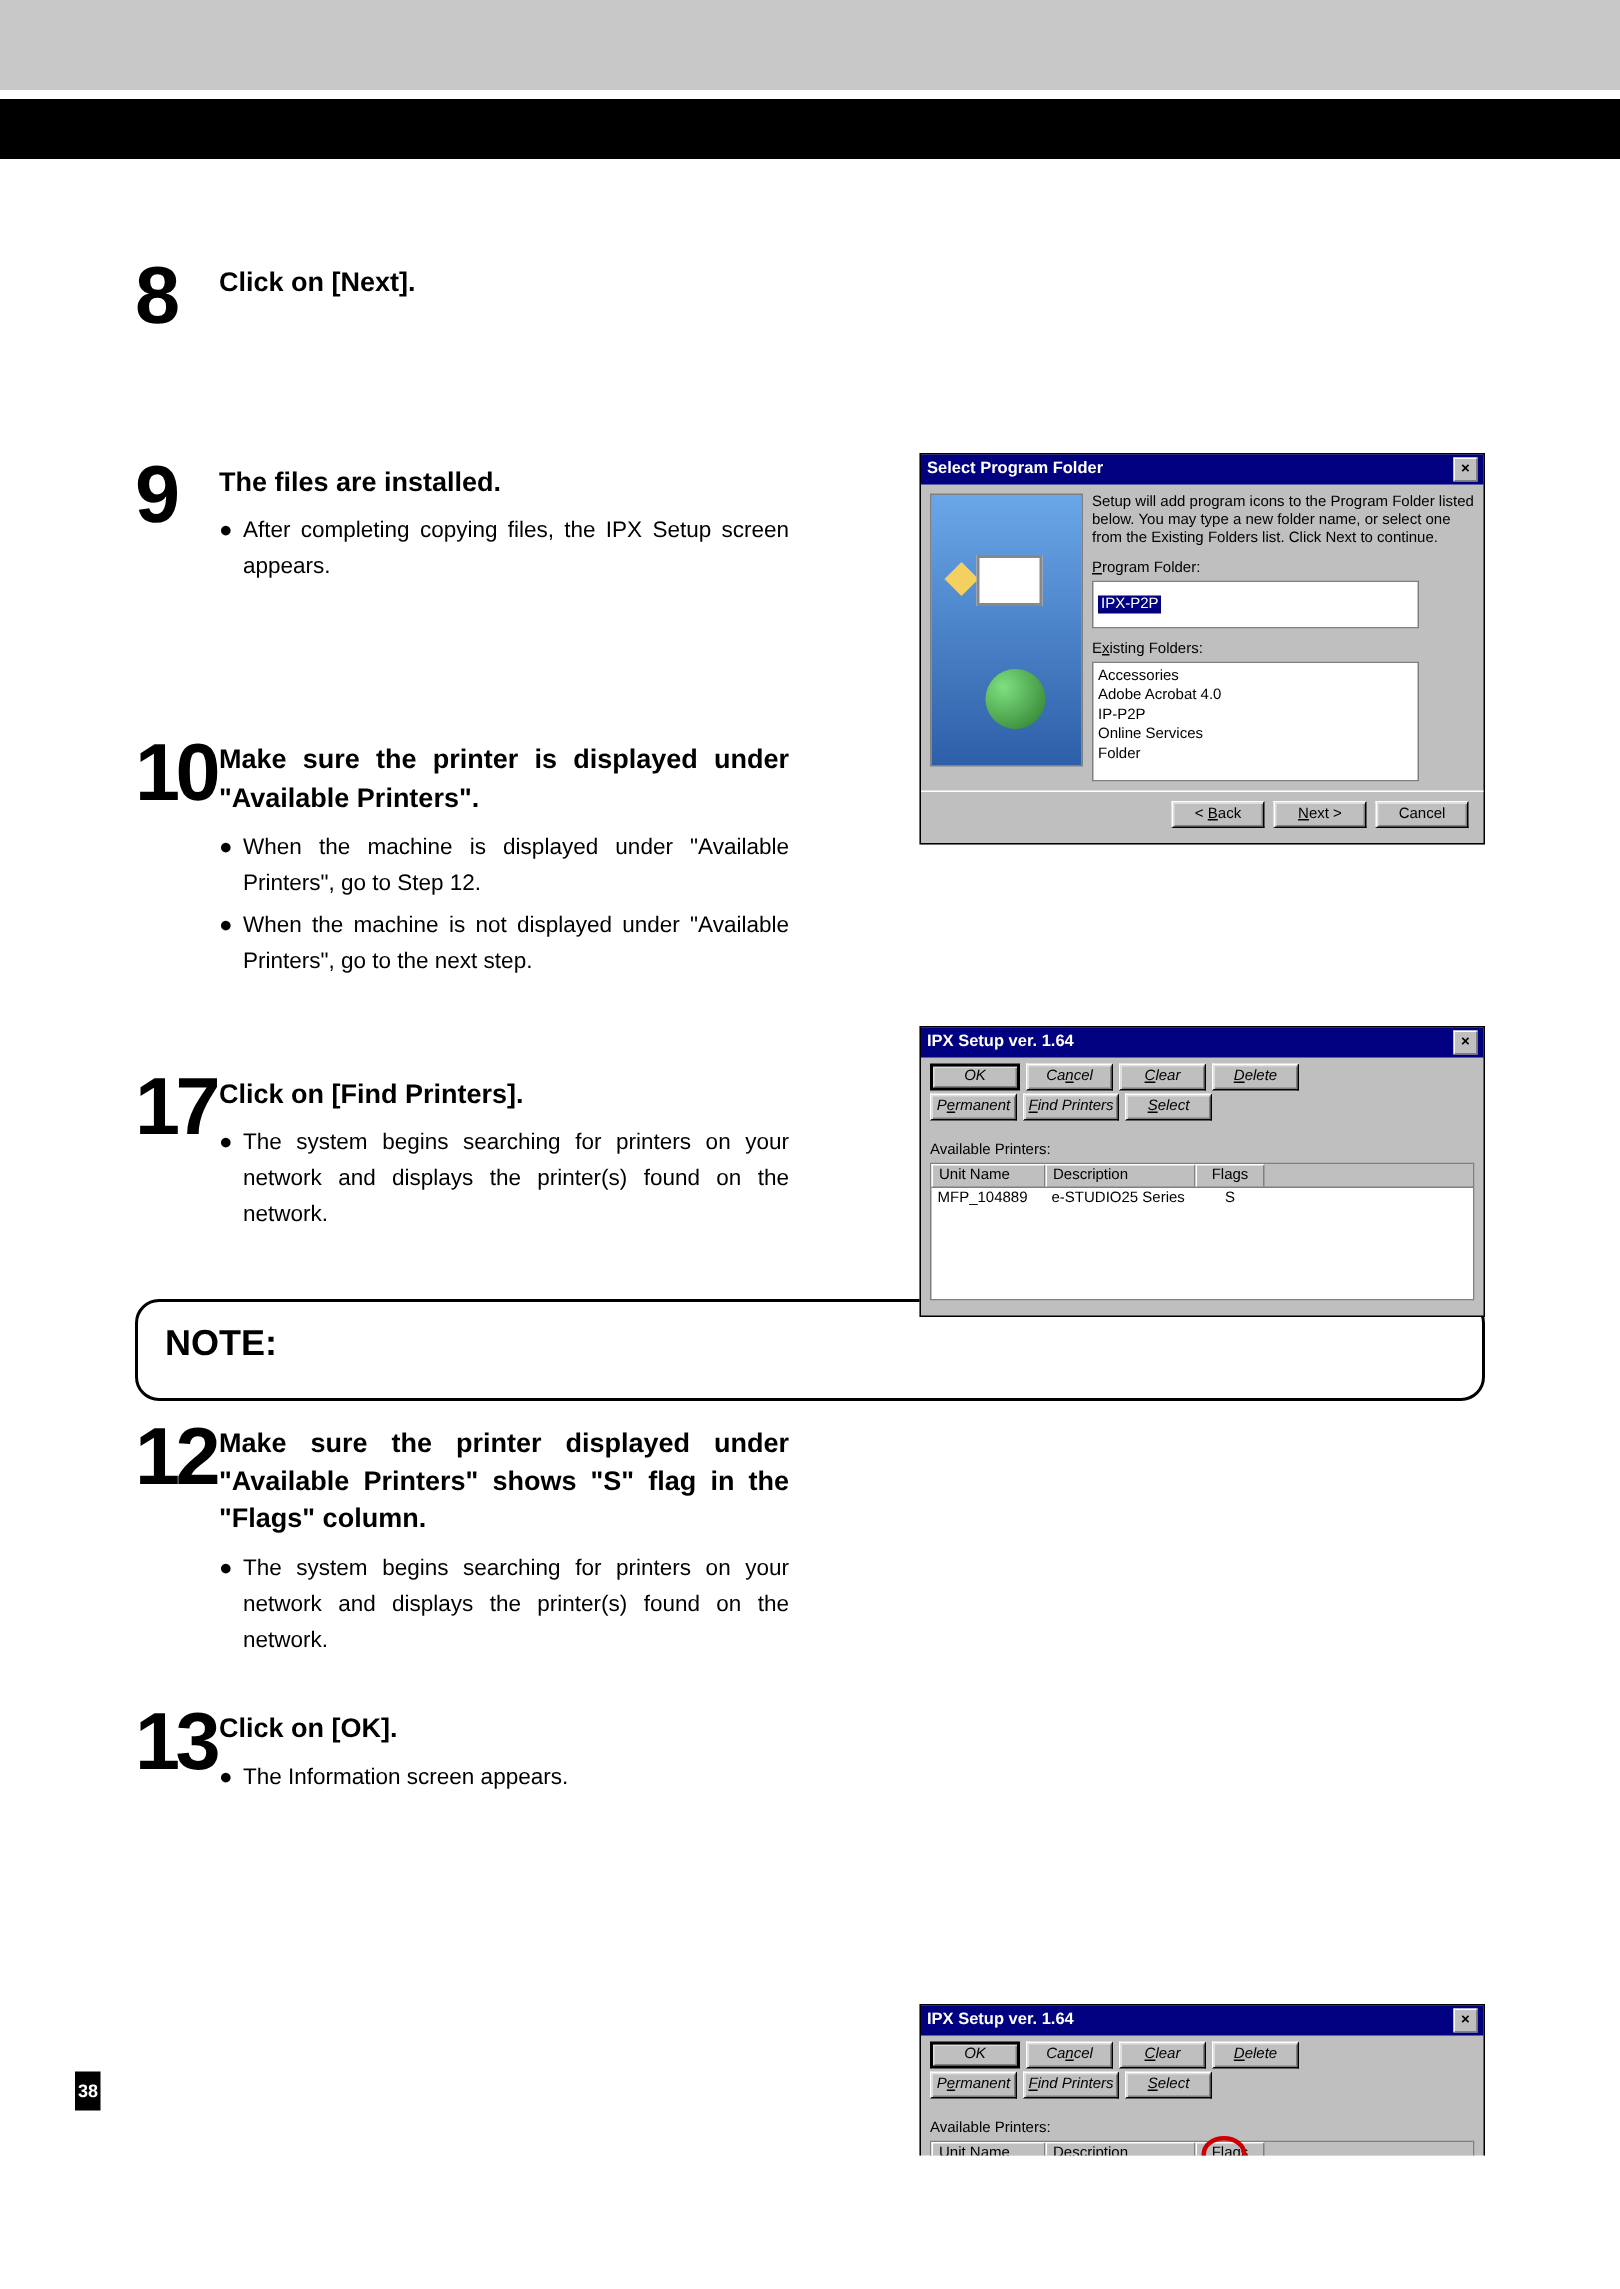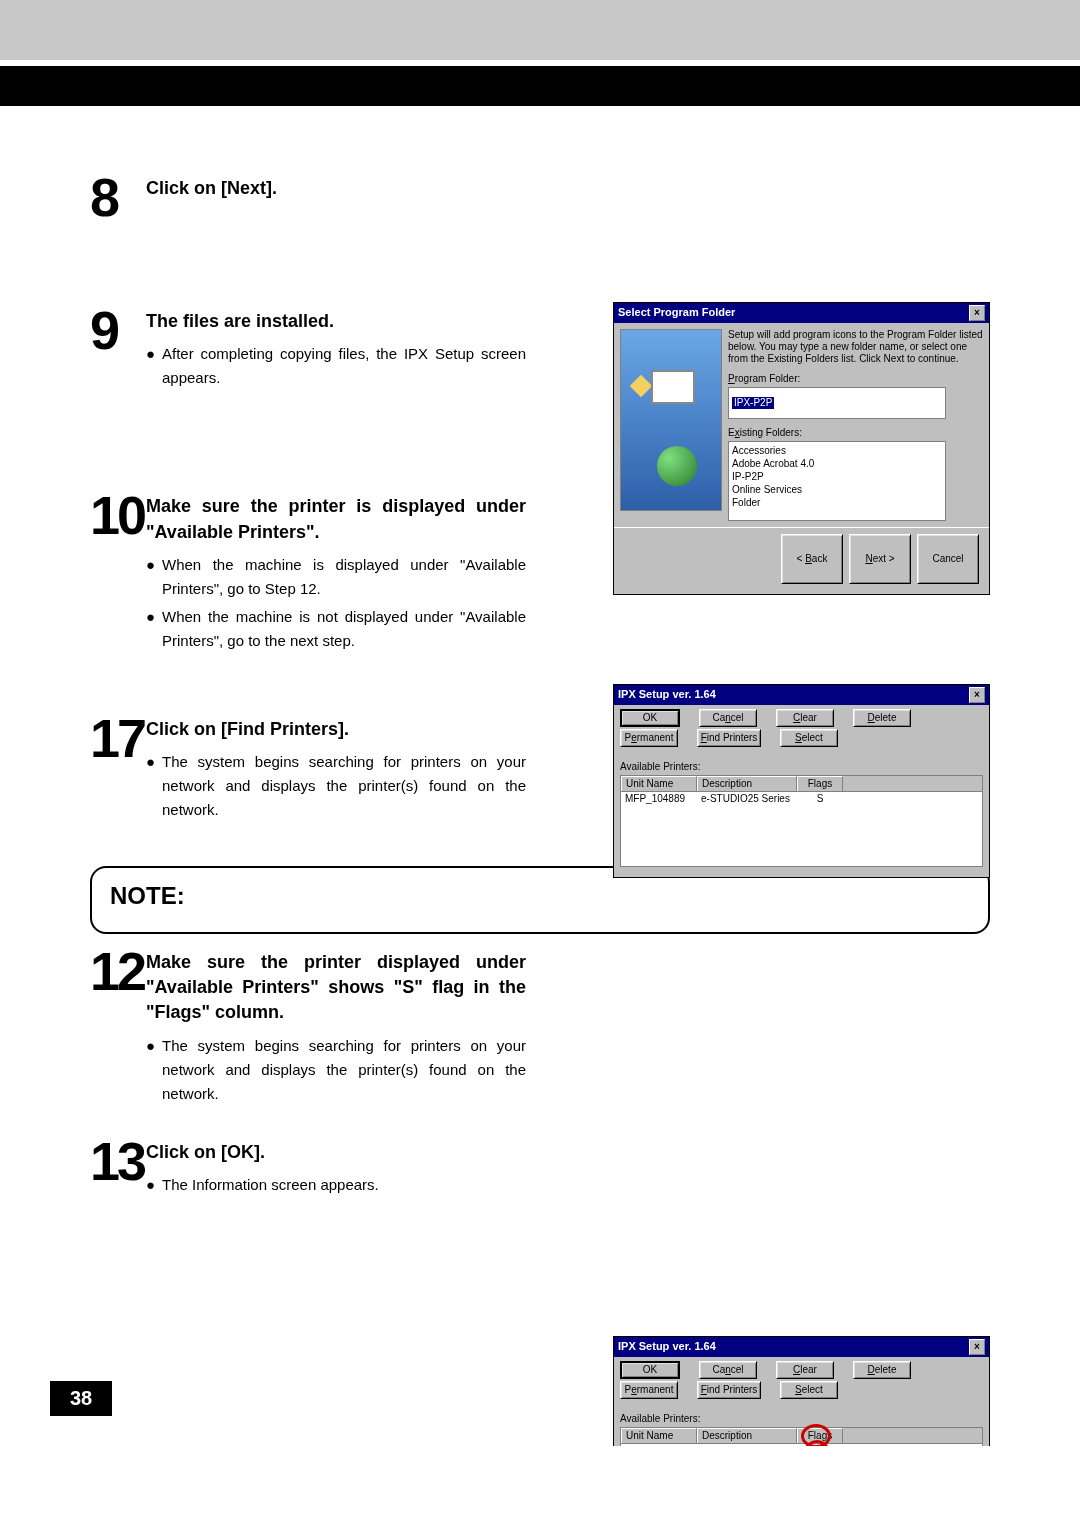--- a/index.html
+++ b/index.html
@@ -86,22 +86,22 @@
   }
   .note-text {
     font-size: 20px;
     line-height: 1.5;
     text-align: justify;
   }
   .page-num-box {
     background: #000;
     color: #fff;
     font-weight: bold;
-    font-size: 20px;
-    padding: 6px 20px;
+    font-size: 12px;
+    padding: 6px 2px;
     display: inline-block;
     margin-top: 180px;
     margin-left: 0;
   }
   
   .dialog {
     background: #bfbfbf;
     border: 1px solid #000;
     font-size: 10px;
     line-height: 1.2;
@@ -212,34 +212,35 @@
     justify-content: flex-end;
     gap: 6px;
     padding: 6px 10px 10px 10px;
     border-top: 1px solid #fff;
   }
   .btn {
     background: #bfbfbf;
     border: 1px solid #000;
     border-top-color: #fff;
     border-left-color: #fff;
-    padding: 18px 0;
+    padding: 2px 0;
     width: 60px;
     font-size: 10px;
     text-align: center;
     box-shadow: inset 1px 1px 0 #dfdfdf, inset -1px -1px 0 #808080;
   }
   
   .ipx-body {
     padding: 4px 6px 10px 6px;
   }
   .ipx-row {
     display: flex;
-    gap: 19px;
+    gap: 4px;
     margin-bottom: 2px;
+    font-style: italic;
   }
   .ipx-btn {
     background: #bfbfbf;
     border: 1px solid #000;
     border-top-color: #fff;
     border-left-color: #fff;
     padding: 2px 0;
     width: 56px;
     font-size: 10px;
     text-align: center;

